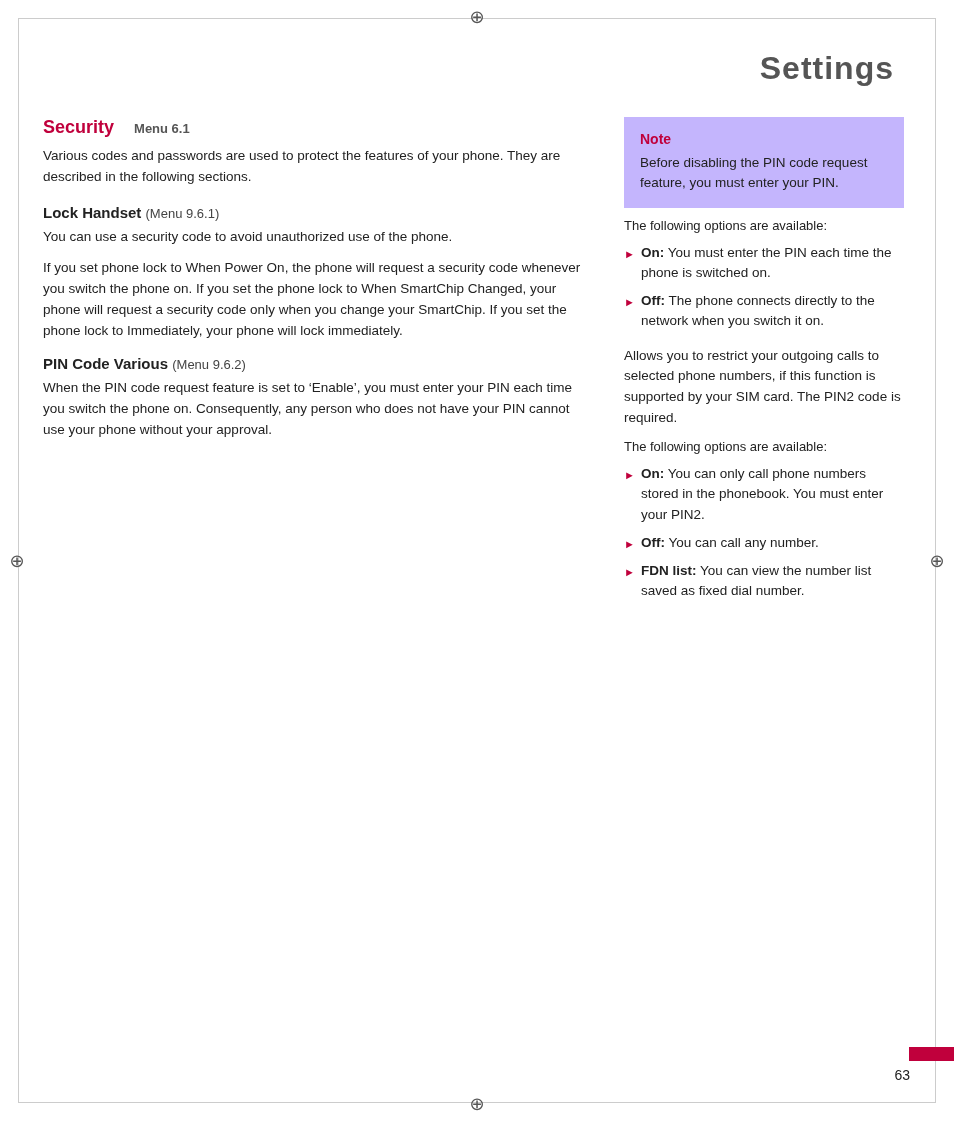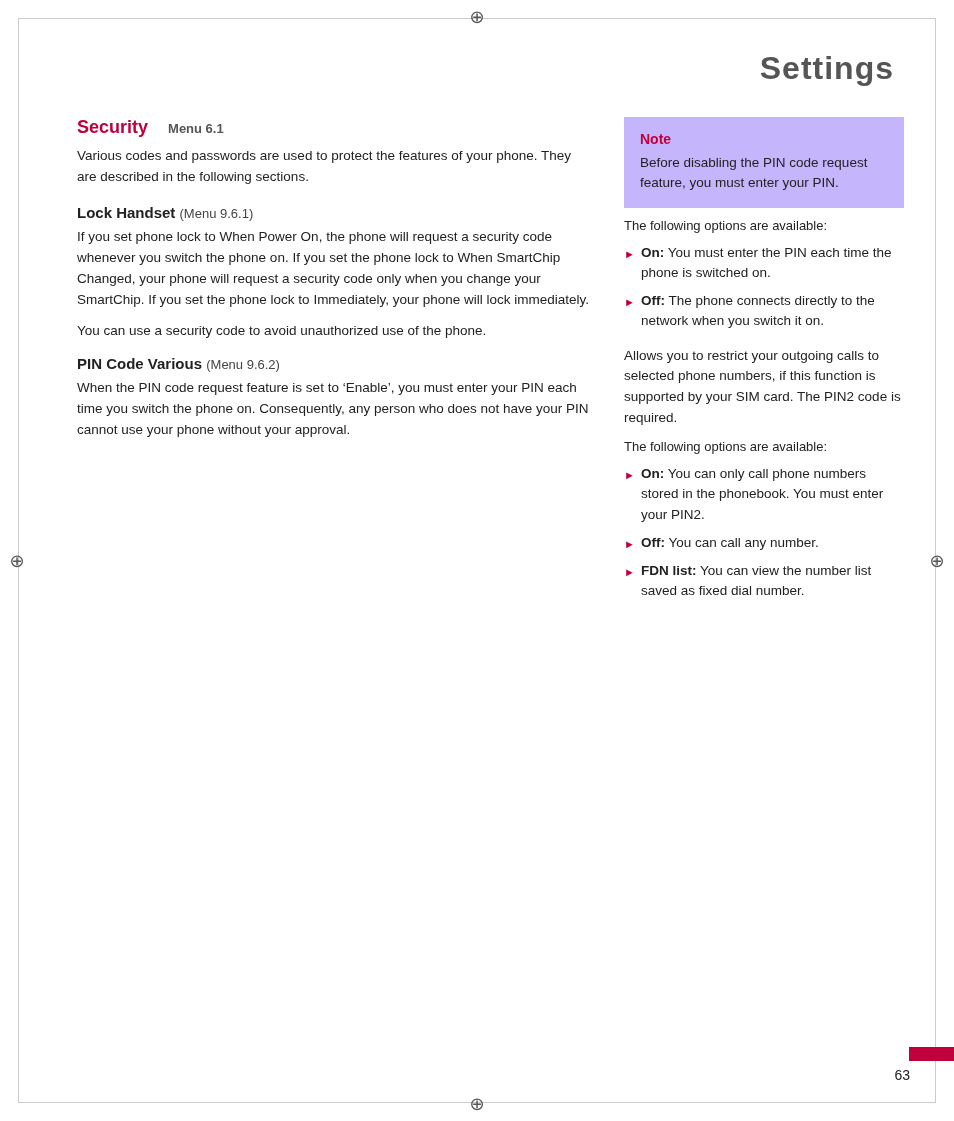--- a/index.html
+++ b/index.html
@@ -47,21 +47,21 @@
     .page-title {
       font-size: 32px;
       font-weight: bold;
       color: #555;
       letter-spacing: 1px;
     }
 
     
     .content-area {
       display: flex;
-      padding: 0 50px 0 77px;
+      padding: 0 50px 0 43px;
       gap: 30px;
     }
 
     
     .left-col {
       flex: 1;
       min-width: 0;
     }
 
     
@@ -209,22 +209,22 @@
       <span class="menu-ref">Menu 6.1</span>
     </div>
 
     <p class="section-intro">Various codes and passwords are used to protect the features of your phone. They are described in the following sections.</p>
 
     <div class="subsection-title">
       <span>Lock Handset</span>
       <span class="menu-sub">(Menu 9.6.1)</span>
     </div>
 
+    <p class="body-text">You can use a security code to avoid unauthorized use of the phone.</p>
     <p class="body-text">If you set phone lock to When Power On, the phone will request a security code whenever you switch the phone on. If you set the phone lock to When SmartChip Changed, your phone will request a security code only when you change your SmartChip. If you set the phone lock to Immediately, your phone will lock immediately.</p>
-    <p class="body-text">You can use a security code to avoid unauthorized use of the phone.</p>
 
     <div class="subsection-title">
       <span>PIN Code Various</span>
       <span class="menu-sub">(Menu 9.6.2)</span>
     </div>
 
     <p class="body-text">When the PIN code request feature is set to ‘Enable’, you must enter your PIN each time you switch the phone on. Consequently, any person who does not have your PIN cannot use your phone without your approval.</p>
 
   </div>
 

